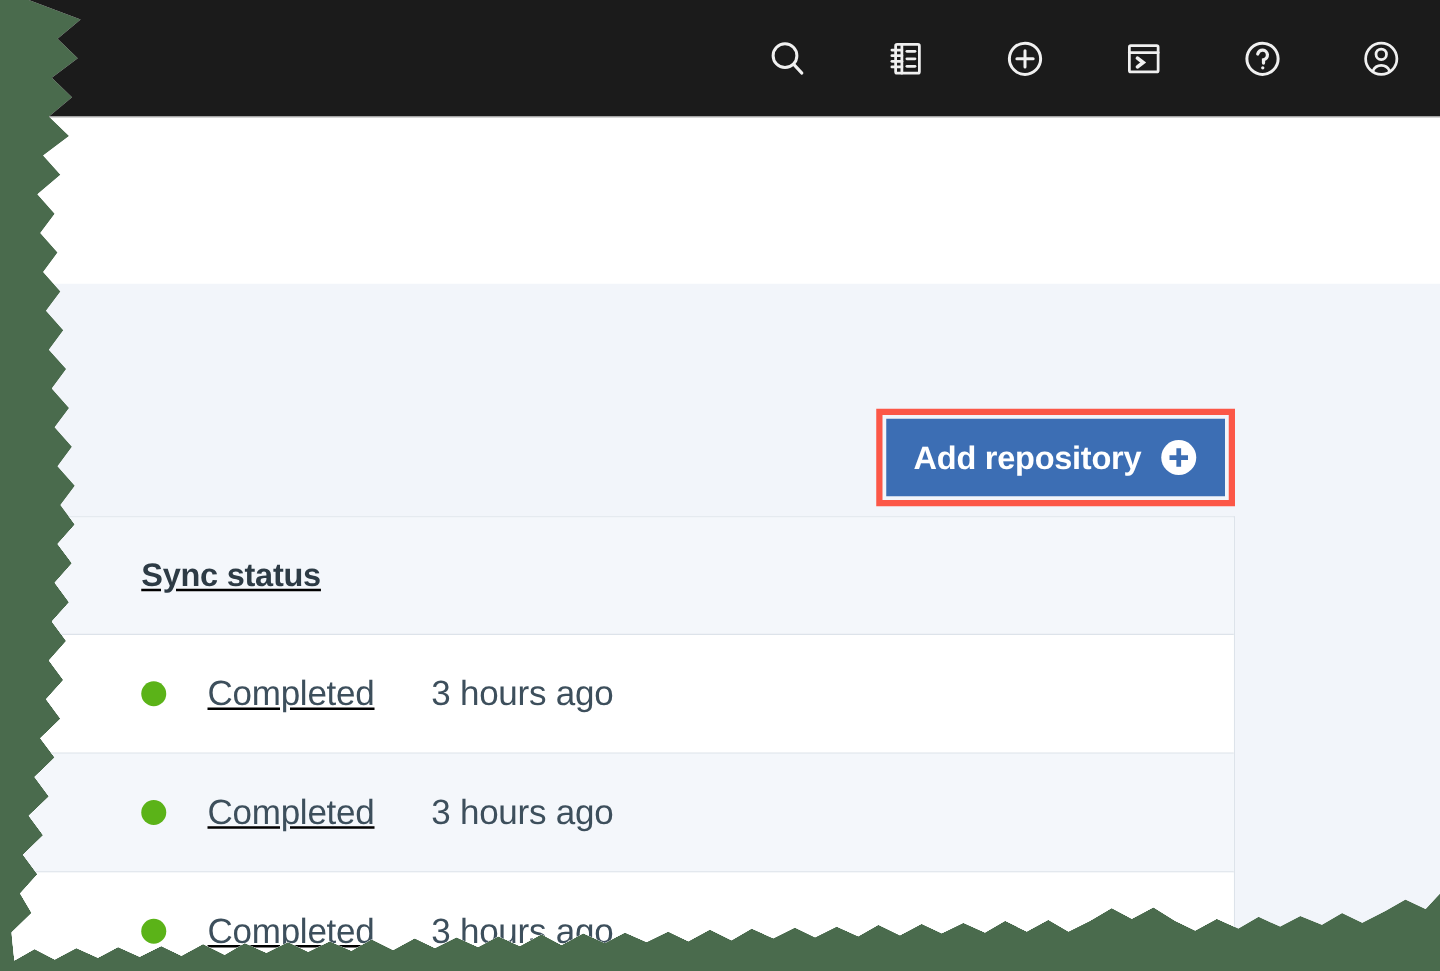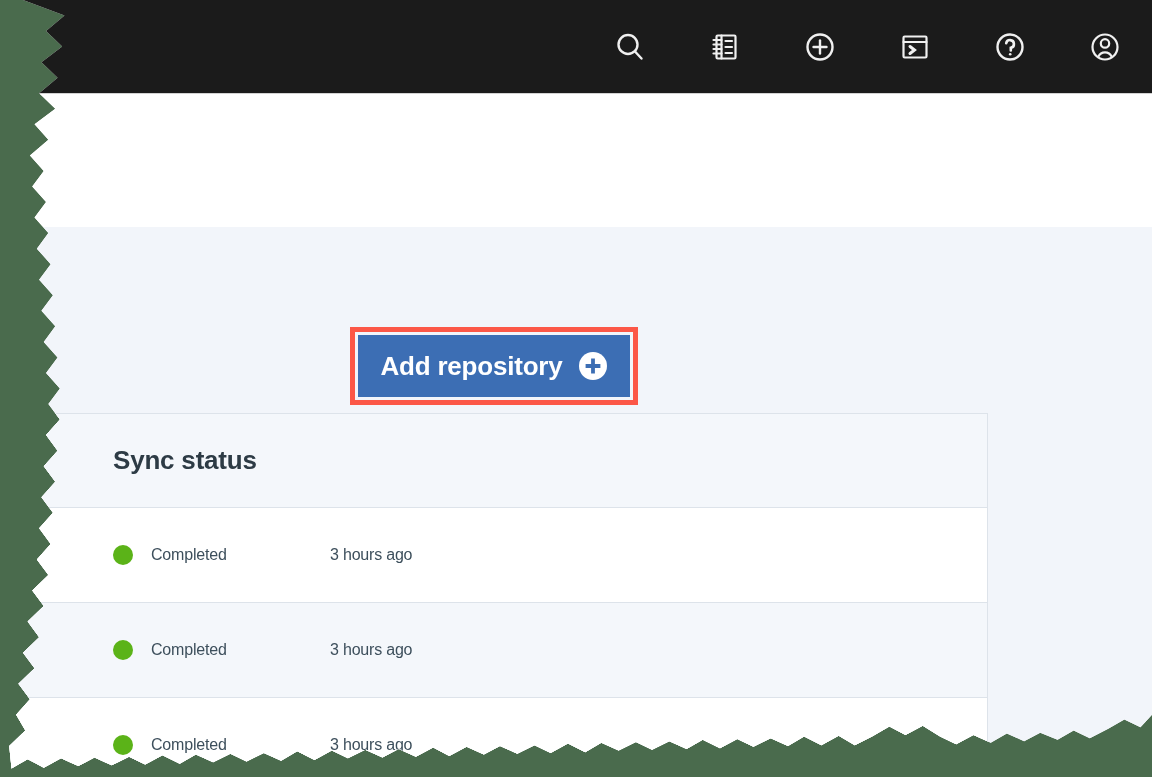--- a/index.html
+++ b/index.html
@@ -128,21 +128,20 @@
   
   .actions {
     position: absolute;
     left: 0;
     top: 100px;
     width: 988px;
     display: flex;
     justify-content: flex-end;
     align-items: center;
     gap: 15px;
-    flex-direction: column;
   }
   .btn {
     background: #3c6eb4;
     color: #ffffff;
     border: none;
     font-family: "Liberation Sans", sans-serif;
     font-size: 26px;
     font-weight: bold;
     letter-spacing: -0.2px;
     padding: 0 22px;
@@ -187,36 +186,38 @@
   .trow.alt { background: #f4f7fb; }
   .trow.plain { background: #ffffff; }
 
   .cell-status {
     width: 330px;
     padding-left: 113px;
     box-sizing: border-box;
     display: flex;
     align-items: center;
     gap: 18px;
+    text-decoration: underline;
   }
   .cell-lastsync {
     padding-left: 0;
     box-sizing: border-box;
   }
   .th {
     font-size: 26px;
     font-weight: bold;
     color: #2d3b45;
     letter-spacing: -0.2px;
   }
   .td {
-    font-size: 16px;
+    font-size: 28px;
     font-weight: normal;
     color: #3d4f5c;
     letter-spacing: -0.2px;
+    margin-left: 15px;
   }
   .status-dot {
     width: 20px;
     height: 20px;
     border-radius: 50%;
     background: #5bb318;
     flex: none;
   }
 </style>
 </head>

